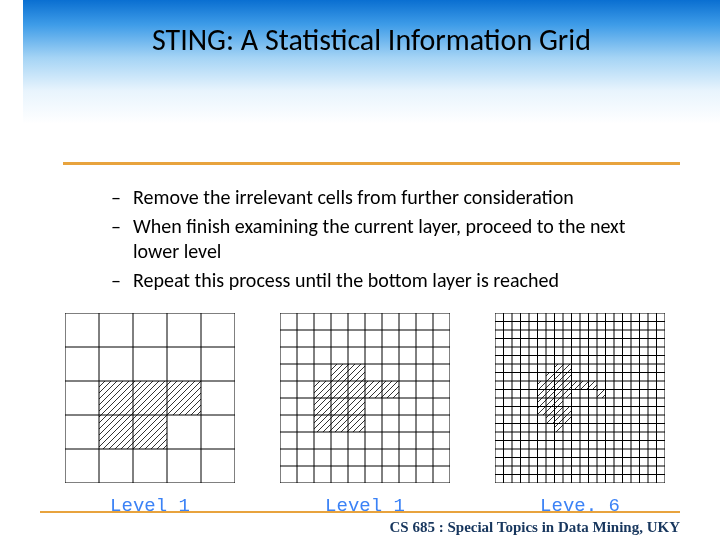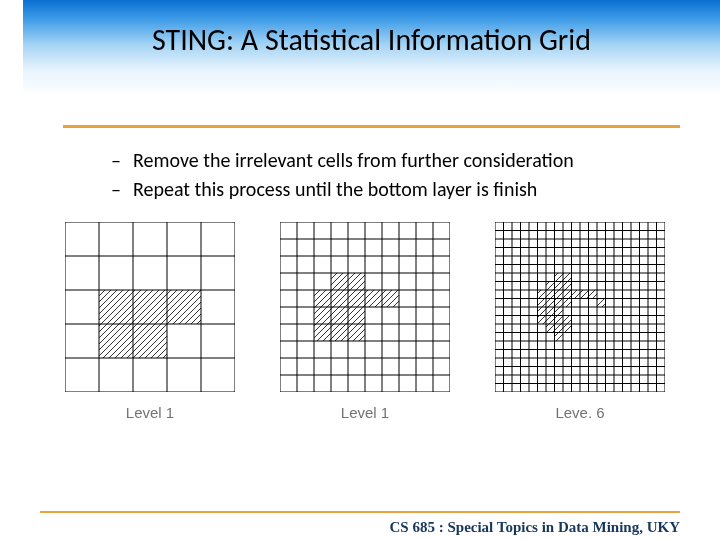--- a/index.html
+++ b/index.html
@@ -5,21 +5,21 @@
   * { margin: 0; padding: 0; box-sizing: border-box; }
   body {
     width: 720px;
     height: 540px;
     font-family: Calibri, Arial, sans-serif;
     background: #fff;
     overflow: hidden;
     position: relative;
   }
   .header {
-    height: 128px;
+    height: 165px;
     background: linear-gradient(to bottom, #0a6fd1 0%, #3e9ce8 15%, #a5d4f5 35%, #e8f4fd 55%, #ffffff 75%);
     position: relative;
     margin-left: 23px;
   }
   .title {
     padding: 22px 60px 0 60px;
     font-size: 30px;
     color: #000;
     text-align: center;
     line-height: 1.2;
@@ -60,24 +60,24 @@
   }
   .grid-block {
     display: flex;
     flex-direction: column;
     align-items: center;
   }
   .grid-svg {
     display: block;
   }
   .grid-caption {
-    font-family: Liberation Sans, sans-serif;
-    font-size: 15px;
+    font-family: Liberation Mono, monospace;
+    font-size: 19px;
     margin-top: 12px;
-    color: #737373;
+    color: #3b82f6;
   }
   .footer {
     position: absolute;
     bottom: 4px;
     right: 40px;
     left: 40px;
     border-top: 2px solid #e8a33d;
     padding-top: 6px;
     text-align: right;
     font-family: "Times New Roman", serif;
@@ -92,21 +92,22 @@
 <div class="header">
   <div class="title">
     <span>STING: A Statistical Information Grid</span><br>
   </div>
   <div class="title-underline"></div>
 </div>
 
 <div class="content">
   <ul class="bullets" id="bullets">
       <li>Remove the irrelevant cells from further consideration</li>
-      <li>Repeat this process until the bottom layer is finish</li>
+      <li>When finish examining the current layer, proceed to the next lower level</li>
+      <li>Repeat this process until the bottom layer is reached</li>
     </ul>
 </div>
 
 <div class="grids" id="grids">
     <div class="grid-block">
       <svg width="170" height="170" class="grid-svg">
         <defs>
           <pattern id="hatch5" patternUnits="userSpaceOnUse" width="6" height="6">
             <rect width="6" height="6" fill="#fff"></rect>
             <line x1="0" y1="6" x2="6" y2="0" stroke="#000" stroke-width="0.8"></line>

